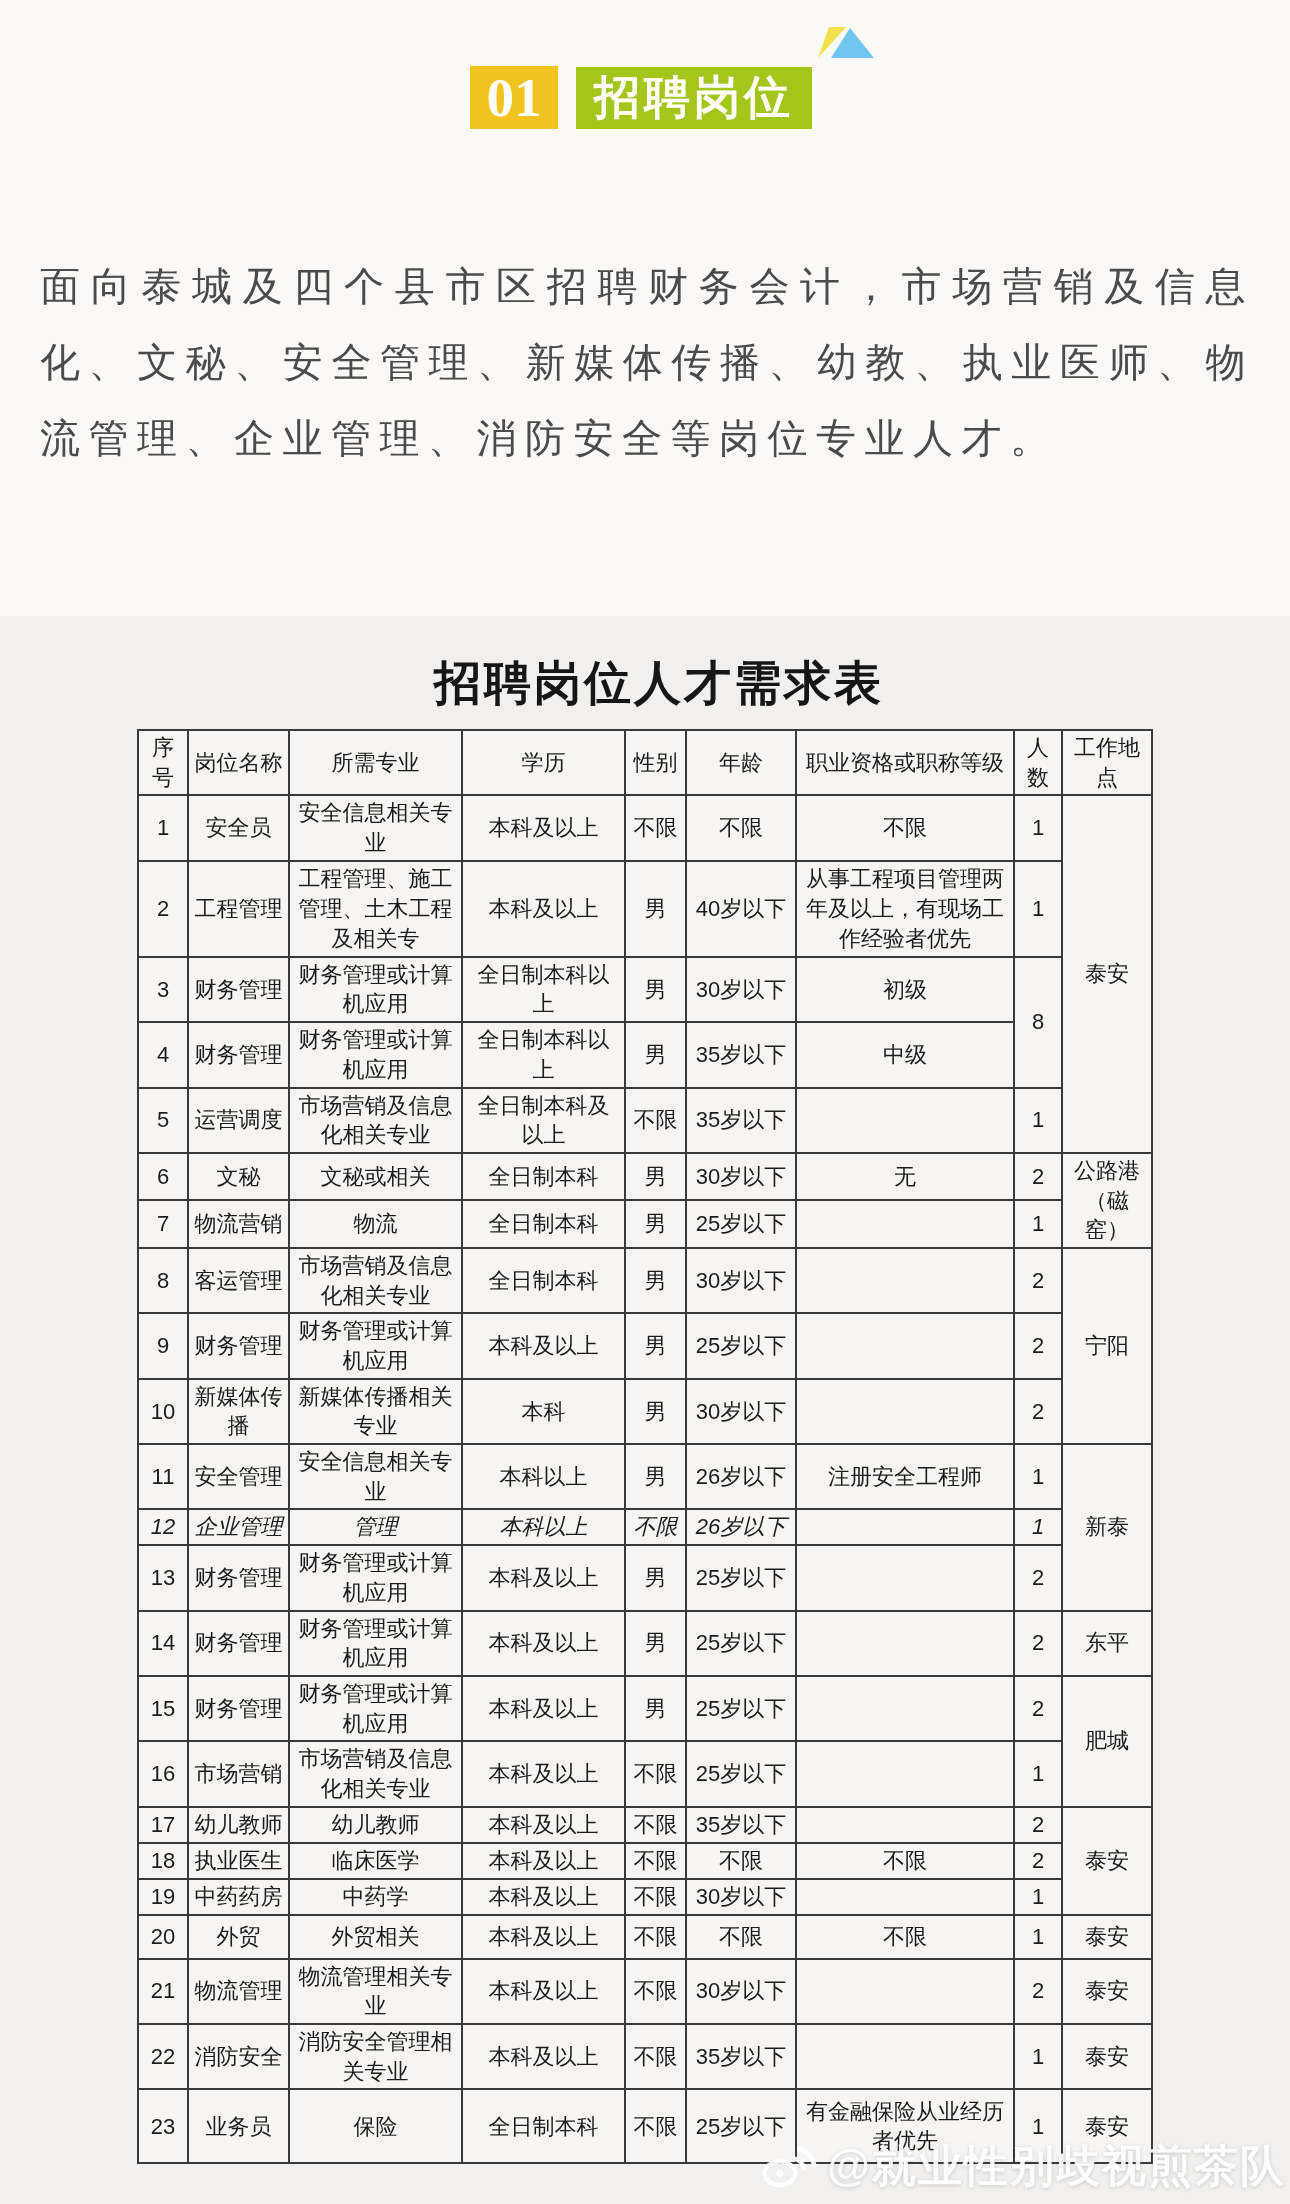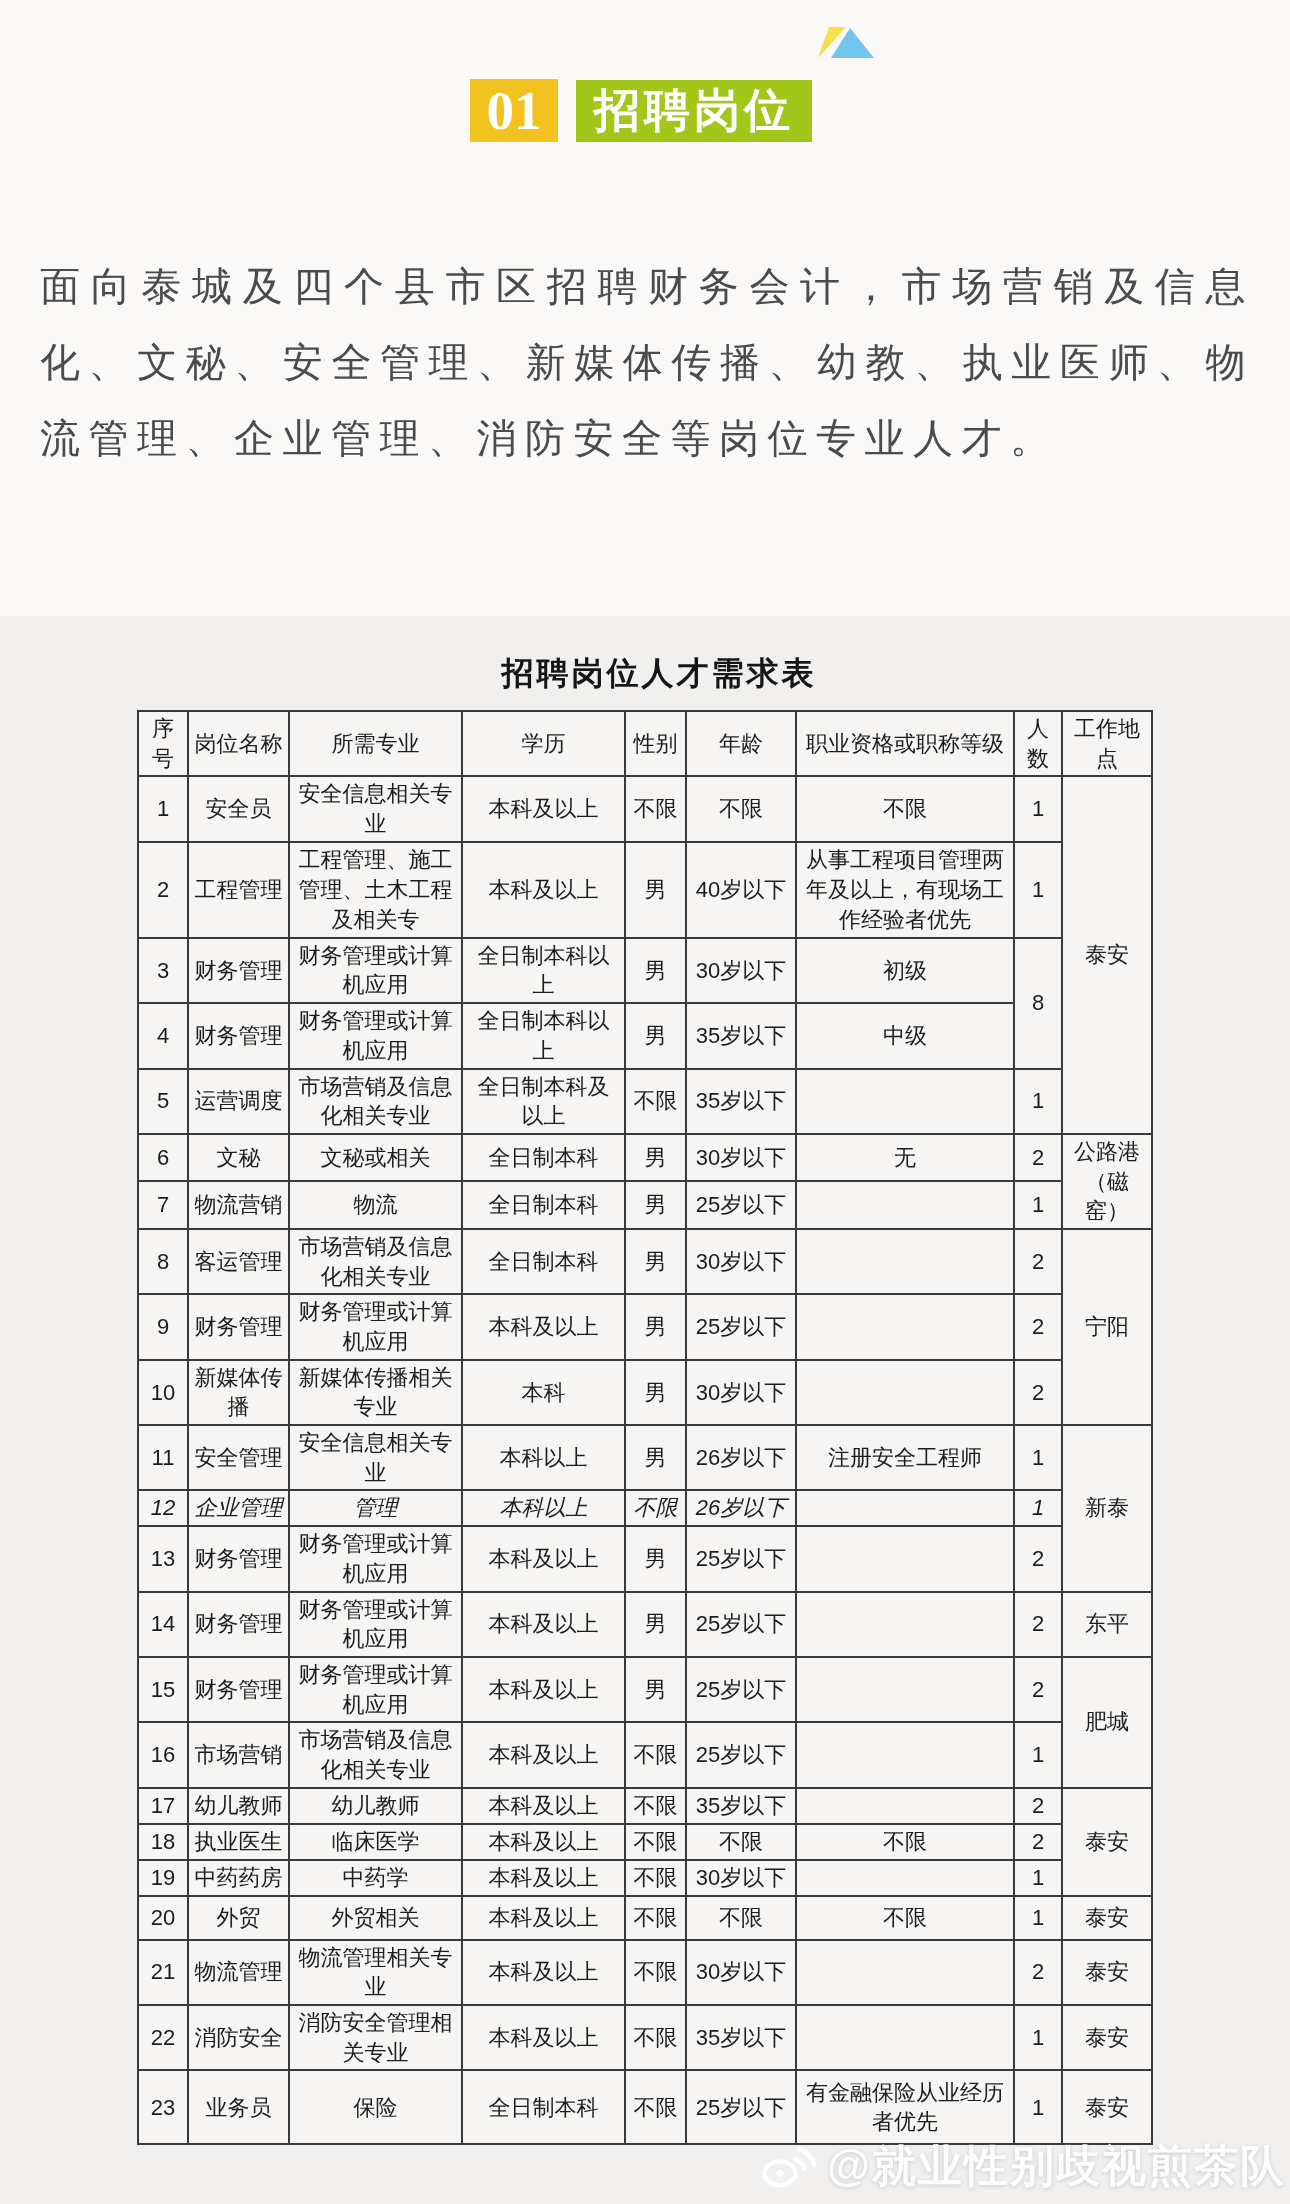--- a/index.html
+++ b/index.html
@@ -2,21 +2,21 @@
 <html><head>
 <meta charset="utf-8">
 <style>
   html,body{margin:0;padding:0;}
   body{
     width:1290px;height:2204px;position:relative;overflow:hidden;
     background:#faf9f7;
     font-family:"Liberation Sans","DejaVu Sans",sans-serif;
   }
   
-  .badge-row{position:absolute;top:53px;left:470px;height:89px;display:flex;align-items:flex-end;}
+  .badge-row{position:absolute;top:53px;left:470px;height:89px;display:flex;align-items:center;}
   .badge-num{
     width:88px;background:#F2C21E;color:#ffffff;
     font-family:"Liberation Serif","DejaVu Serif",serif;font-weight:bold;font-size:55px;
     display:flex;align-items:center;justify-content:center;
   }
   .badge-title{
     margin-left:18px;background:#A2C619;color:#ffffff;
     font-weight:bold;font-size:46px;letter-spacing:4px;
     display:flex;align-items:center;padding:0 18px;
   }
@@ -27,21 +27,21 @@
     font-size:40px;line-height:76px;letter-spacing:8.5px;
     color:#4b4b4b;text-align:justify;
   }
   
   .sheet{
     position:absolute;top:616px;left:0;right:0;bottom:0;
     background:#f1f0ee;
   }
   .table-title{
     margin-top:36px;text-align:center;
-    font-size:32px;font-weight:bold;color:#161616;letter-spacing:3px;padding-left:28px;
+    font-size:47px;font-weight:bold;color:#161616;letter-spacing:3px;padding-left:28px;
   }
   table.req{
     width:1014px;margin:14px auto 0 auto;
     border-collapse:collapse;table-layout:fixed;background:#f6f5f3;
   }
   table.req th, table.req td{
     border:2px solid #3a3a3a;
     text-align:center;vertical-align:middle;
     font-size:22px;font-weight:normal;color:#1c1c1c;
     line-height:1.35;padding:2px 4px;

